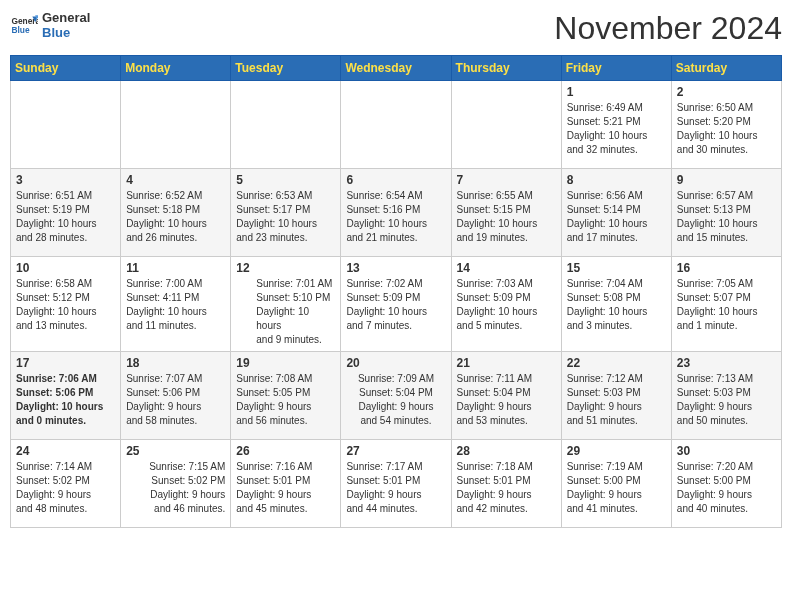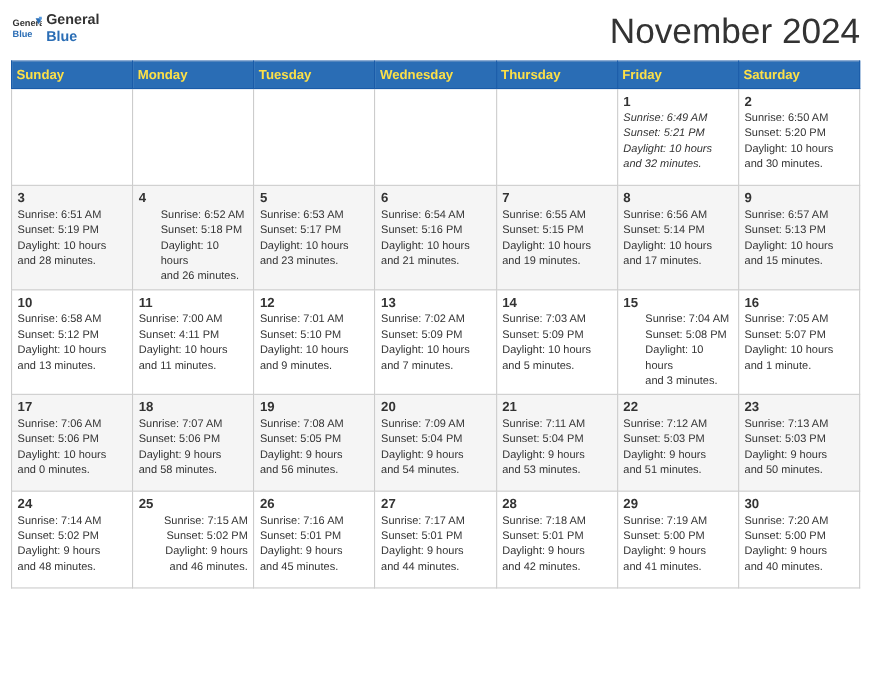--- a/index.html
+++ b/index.html
@@ -113,21 +113,21 @@
   </thead>
   <tbody id="calendar-body">
       <tr>
         <td class="empty-cell"></td>
         <td class="empty-cell"></td>
         <td class="empty-cell"></td>
         <td class="empty-cell"></td>
         <td class="empty-cell"></td>
         <td>
           <span class="day-num">1</span>
-          <div class="day-info" style="white-space: pre-line; font-style: italic;">Sunrise: 6:49 AM
+          <div class="day-info" style="white-space: pre-line;">Sunrise: 6:49 AM
 Sunset: 5:21 PM
 Daylight: 10 hours
 and 32 minutes.</div>
         </td>
         <td>
           <span class="day-num">2</span>
           <div class="day-info" style="white-space: pre-line;">Sunrise: 6:50 AM
 Sunset: 5:20 PM
 Daylight: 10 hours
 and 30 minutes.</div>
@@ -136,21 +136,21 @@
       <tr>
         <td>
           <span class="day-num">3</span>
           <div class="day-info" style="white-space: pre-line;">Sunrise: 6:51 AM
 Sunset: 5:19 PM
 Daylight: 10 hours
 and 28 minutes.</div>
         </td>
         <td>
           <span class="day-num">4</span>
-          <div class="day-info" style="white-space: pre-line; margin-left: 20px;">Sunrise: 6:52 AM
+          <div class="day-info" style="white-space: pre-line;">Sunrise: 6:52 AM
 Sunset: 5:18 PM
 Daylight: 10 hours
 and 26 minutes.</div>
         </td>
         <td>
           <span class="day-num">5</span>
           <div class="day-info" style="white-space: pre-line;">Sunrise: 6:53 AM
 Sunset: 5:17 PM
 Daylight: 10 hours
 and 23 minutes.</div>
@@ -194,79 +194,79 @@
         </td>
         <td>
           <span class="day-num">11</span>
           <div class="day-info" style="white-space: pre-line;">Sunrise: 7:00 AM
 Sunset: 4:11 PM
 Daylight: 10 hours
 and 11 minutes.</div>
         </td>
         <td>
           <span class="day-num">12</span>
-          <div class="day-info" style="white-space: pre-line;">Sunrise: 7:01 AM
+          <div class="day-info" style="white-space: pre-line; margin-left: 20px;">Sunrise: 7:01 AM
 Sunset: 5:10 PM
 Daylight: 10 hours
 and 9 minutes.</div>
         </td>
         <td>
           <span class="day-num">13</span>
           <div class="day-info" style="white-space: pre-line;">Sunrise: 7:02 AM
 Sunset: 5:09 PM
 Daylight: 10 hours
 and 7 minutes.</div>
         </td>
         <td>
           <span class="day-num">14</span>
           <div class="day-info" style="white-space: pre-line;">Sunrise: 7:03 AM
 Sunset: 5:09 PM
 Daylight: 10 hours
 and 5 minutes.</div>
         </td>
         <td>
           <span class="day-num">15</span>
-          <div class="day-info" style="white-space: pre-line; margin-left: 20px;">Sunrise: 7:04 AM
+          <div class="day-info" style="white-space: pre-line;">Sunrise: 7:04 AM
 Sunset: 5:08 PM
 Daylight: 10 hours
 and 3 minutes.</div>
         </td>
         <td>
           <span class="day-num">16</span>
           <div class="day-info" style="white-space: pre-line;">Sunrise: 7:05 AM
 Sunset: 5:07 PM
 Daylight: 10 hours
 and 1 minute.</div>
         </td>
       </tr>
       <tr>
         <td>
           <span class="day-num">17</span>
-          <div class="day-info" style="white-space: pre-line;">Sunrise: 7:06 AM
+          <div class="day-info" style="white-space: pre-line; font-weight: bold;">Sunrise: 7:06 AM
 Sunset: 5:06 PM
 Daylight: 10 hours
 and 0 minutes.</div>
         </td>
         <td>
           <span class="day-num">18</span>
           <div class="day-info" style="white-space: pre-line;">Sunrise: 7:07 AM
 Sunset: 5:06 PM
 Daylight: 9 hours
 and 58 minutes.</div>
         </td>
         <td>
           <span class="day-num">19</span>
           <div class="day-info" style="white-space: pre-line;">Sunrise: 7:08 AM
 Sunset: 5:05 PM
 Daylight: 9 hours
 and 56 minutes.</div>
         </td>
         <td>
           <span class="day-num">20</span>
-          <div class="day-info" style="white-space: pre-line;">Sunrise: 7:09 AM
+          <div class="day-info" style="white-space: pre-line; text-align: center;">Sunrise: 7:09 AM
 Sunset: 5:04 PM
 Daylight: 9 hours
 and 54 minutes.</div>
         </td>
         <td>
           <span class="day-num">21</span>
           <div class="day-info" style="white-space: pre-line;">Sunrise: 7:11 AM
 Sunset: 5:04 PM
 Daylight: 9 hours
 and 53 minutes.</div>

